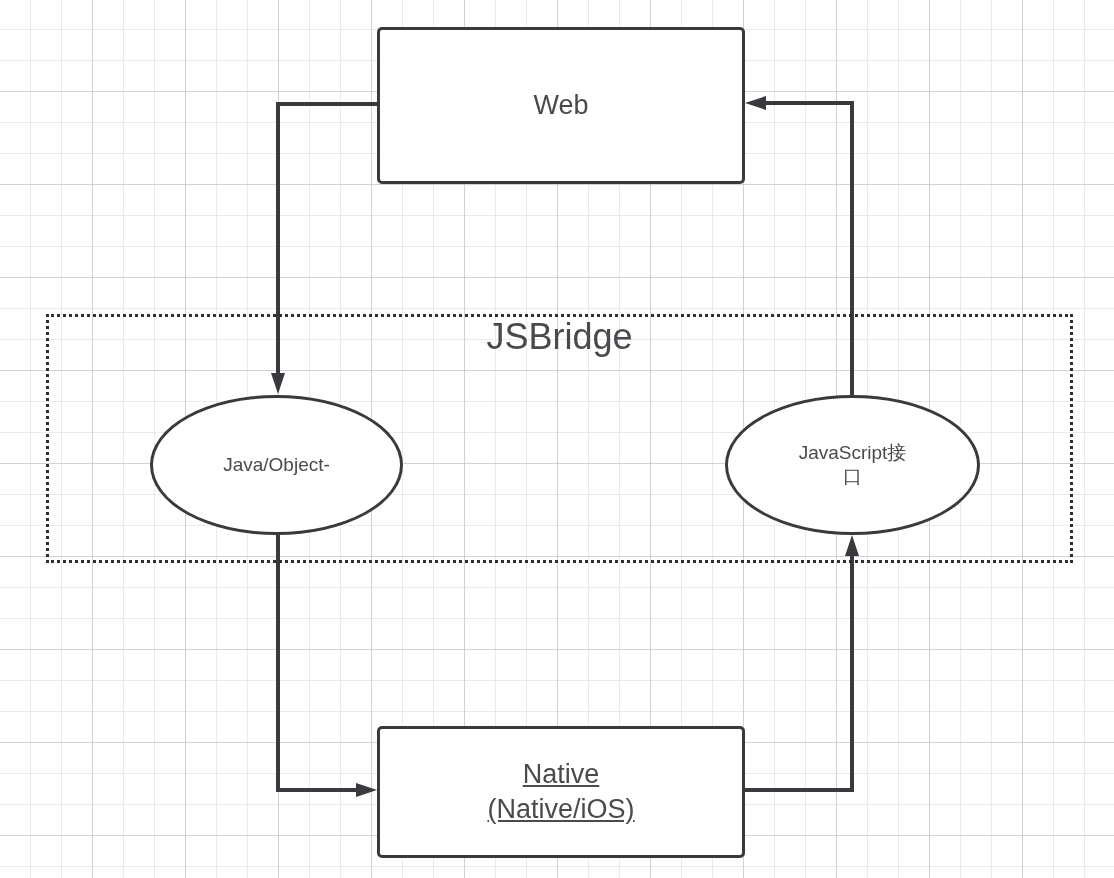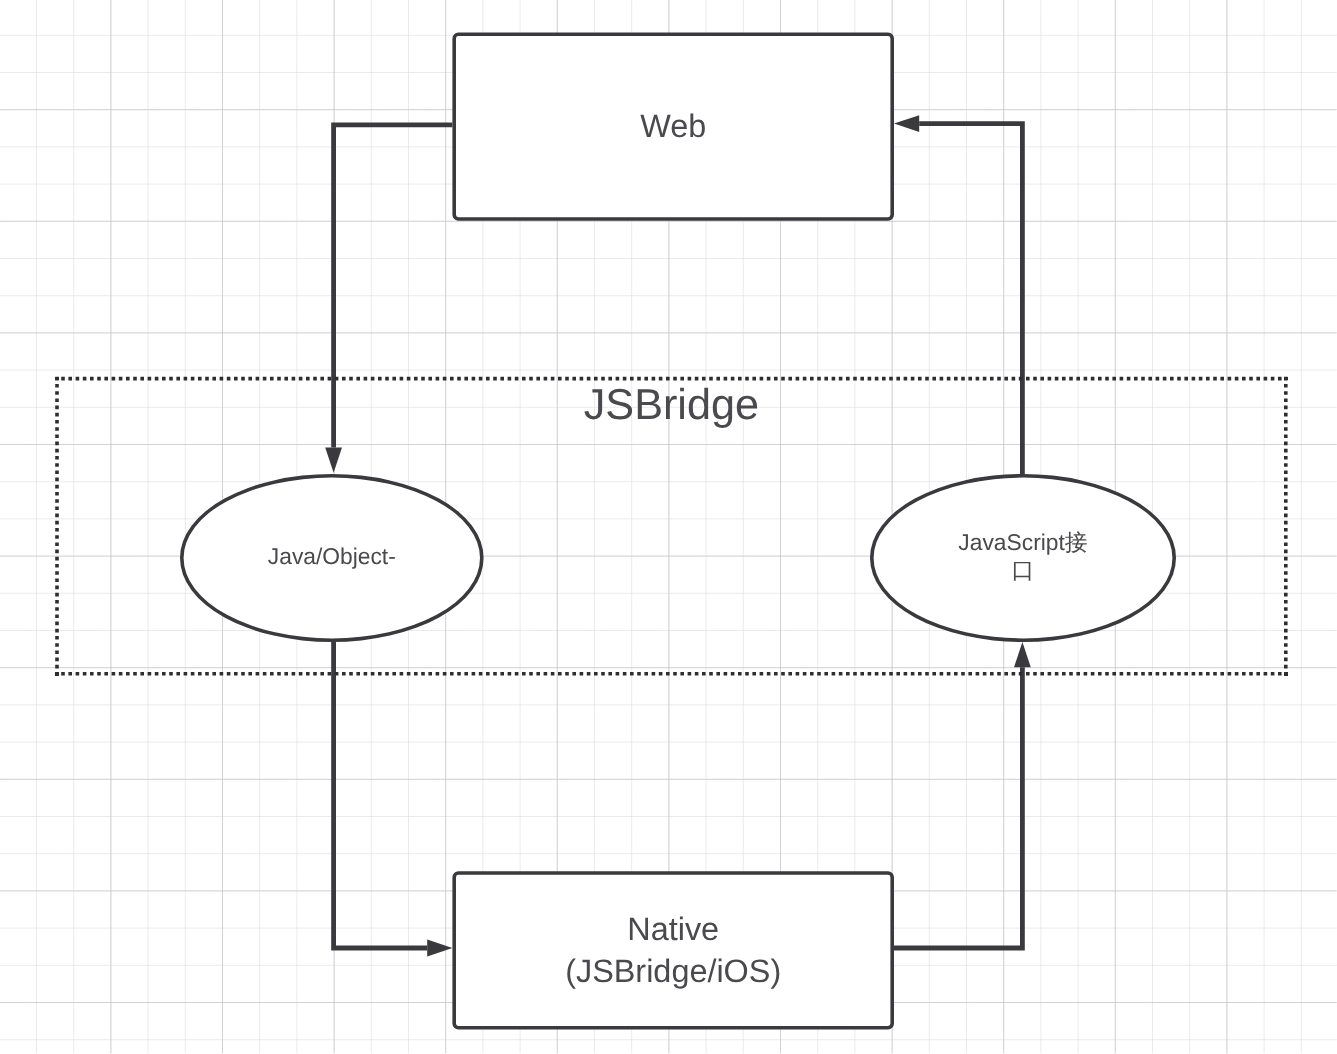--- a/index.html
+++ b/index.html
@@ -51,21 +51,21 @@
     border-radius: 5px;
     font-size: 27px;
   }
   .ellipse {
     border: 3px solid #3a3a3e;
     border-radius: 50%;
     font-size: 19px;
   }
   .node .label-line { display: block; white-space: nowrap; }
   #web-box   { left: 377px; top: 27px;  width: 368px; height: 157px; }
-  #native-box{ left: 377px; top: 726px; width: 368px; height: 132px; }
+  #native-box{ left: 377px; top: 726px; width: 368px; height: 132px; text-decoration: underline; }
   #java-ellipse { left: 150px; top: 395px; width: 253px; height: 140px; }
   #js-ellipse   { left: 725px; top: 395px; width: 255px; height: 140px; }
   #java-ellipse .label-line, #js-ellipse .label-line { white-space: normal; }
   #jsbridge-group {
     position: absolute;
     left: 46px;
     top: 314px;
     width: 1027px;
     height: 249px;
     box-sizing: border-box;
@@ -134,17 +134,17 @@
   <div class="node ellipse" id="js-ellipse">
     <div>
       <span class="label-line">JavaScript接</span>
       <span class="label-line">口</span>
     </div>
   </div>
 
   <div class="node box" id="native-box">
     <div>
       <span class="label-line">Native</span>
-      <span class="label-line">(JSBridge/iOS)</span>
+      <span class="label-line">(Native/iOS)</span>
     </div>
   </div>
 
 </div>
 
 </body></html>

